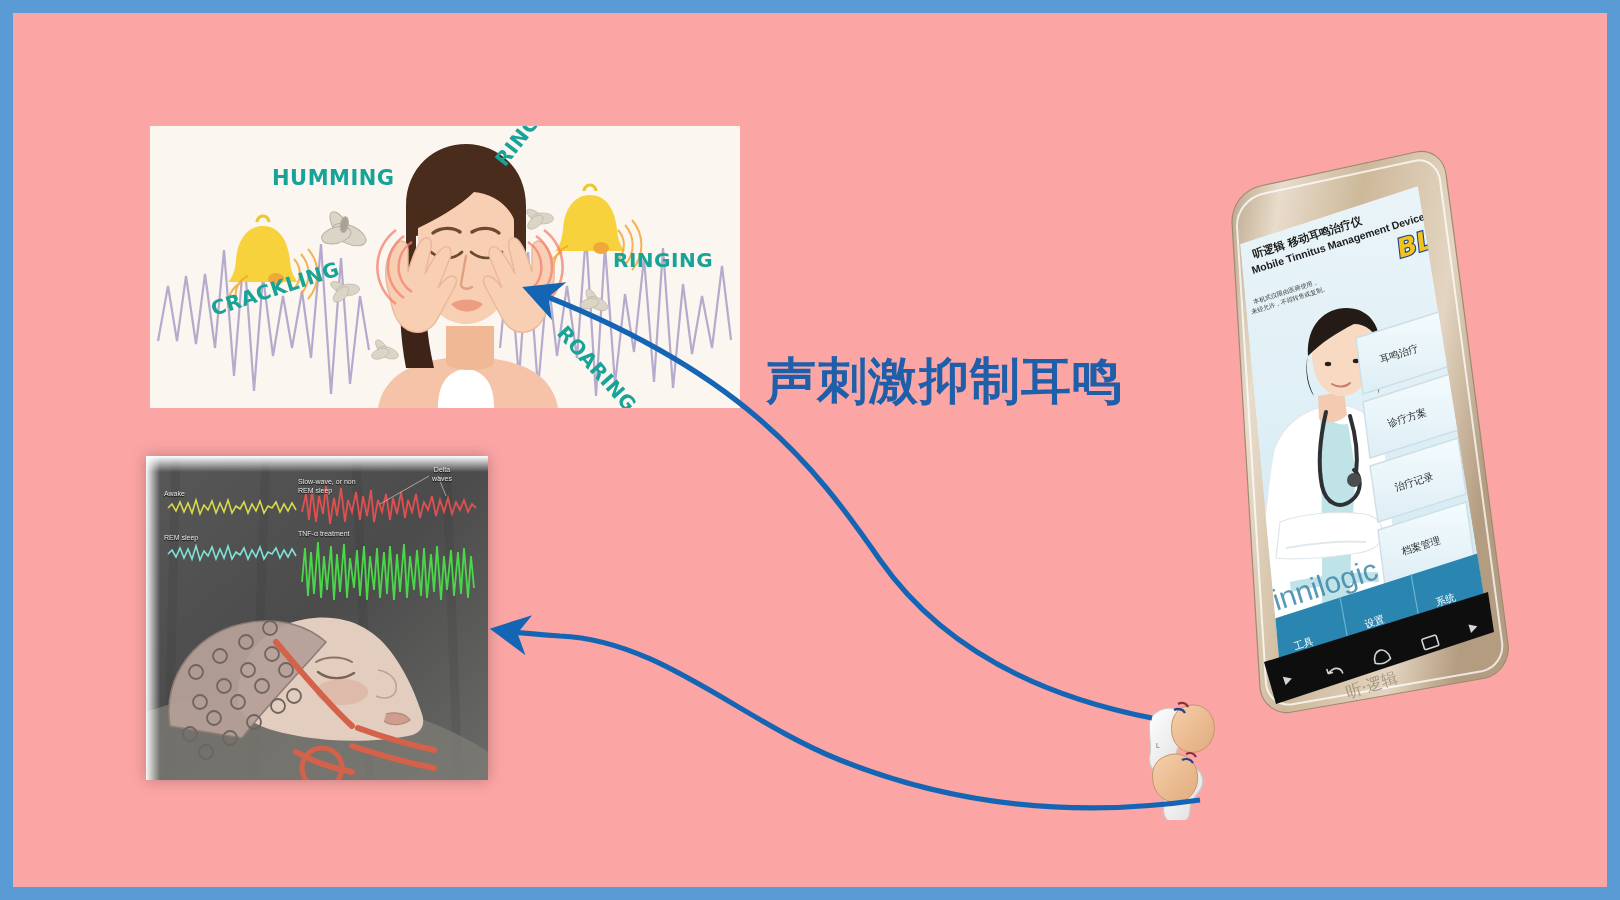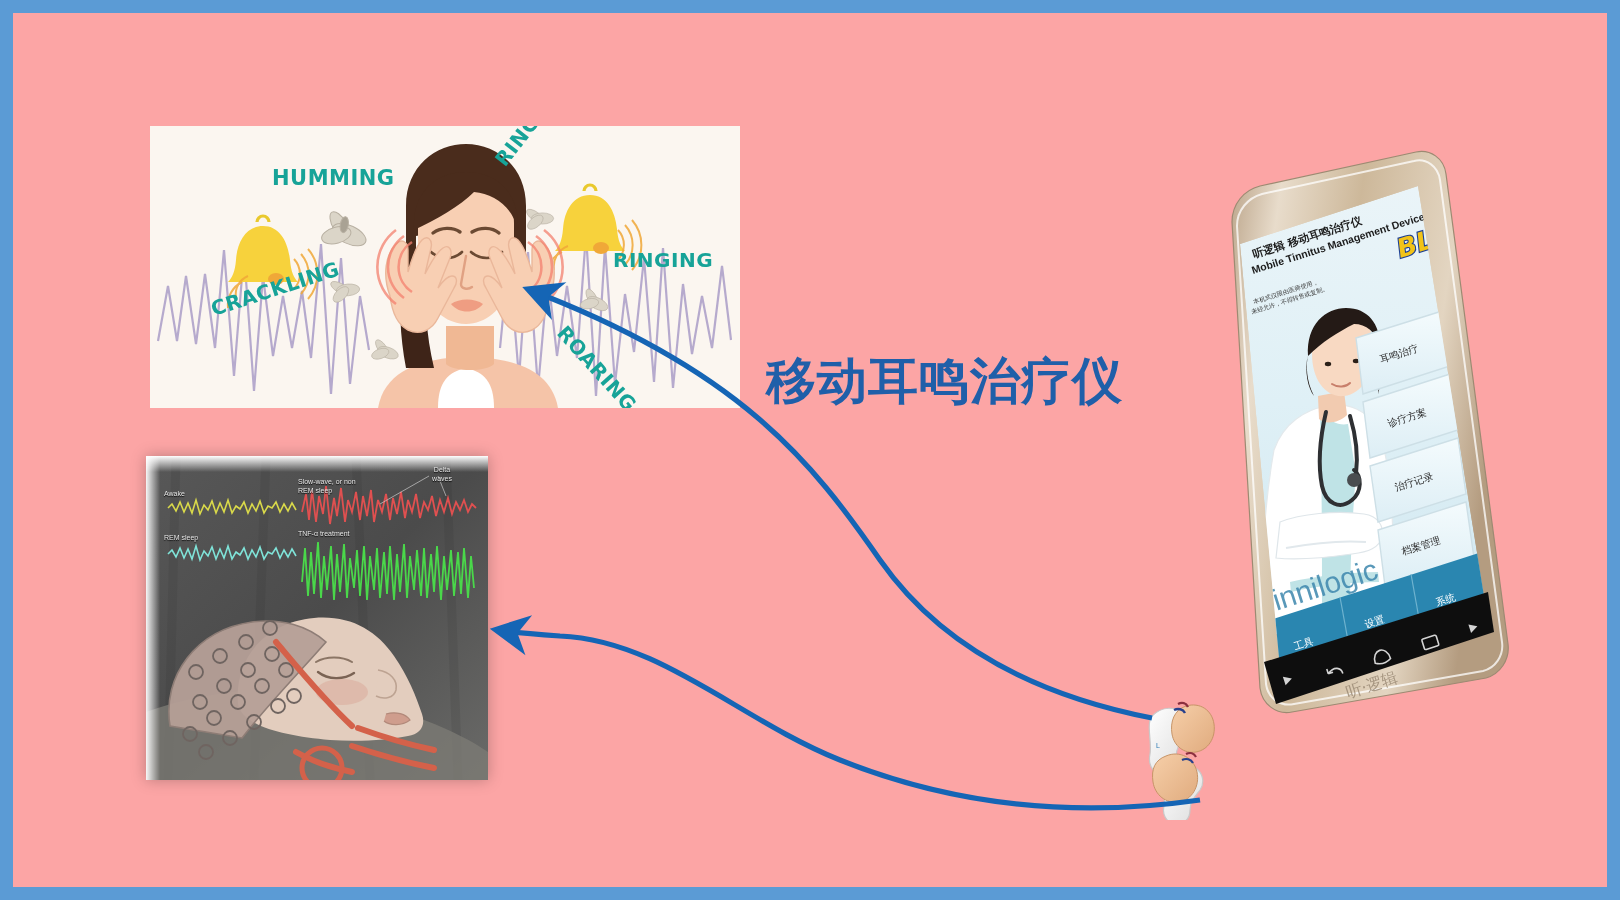--- a/index.html
+++ b/index.html
@@ -284,21 +284,21 @@
       <rect x="0" y="0" width="14" height="324" fill="url(#gleftfade)"></rect>
     </svg>
 
     <div class="elabel" id="lb-awake">Awake</div>
     <div class="elabel" id="lb-rem">REM sleep</div>
     <div class="elabel" id="lb-slow" style="width:72px;white-space:normal">Slow-wave, or non REM sleep</div>
     <div class="elabel" id="lb-tnf">TNF-α treatment</div>
     <div class="elabel" id="lb-delta" style="width:36px;white-space:normal;text-align:center">Delta waves</div>
   </div>
 
-  <div class="caption" id="cap-sound">移动耳鸣治疗仪</div>
+  <div class="caption" id="cap-sound">声刺激抑制耳鸣</div>
 
 
   <div id="tablet">
     <svg width="420" height="570" viewBox="0 0 420 570">
       <defs>
         <linearGradient id="gold" x1="0" y1="0" x2="1" y2="0.3">
           <stop offset="0" stop-color="#b9a287"></stop>
           <stop offset="0.18" stop-color="#e8dccb"></stop>
           <stop offset="0.45" stop-color="#cdb89a"></stop>
           <stop offset="0.78" stop-color="#e3d5c1"></stop>

